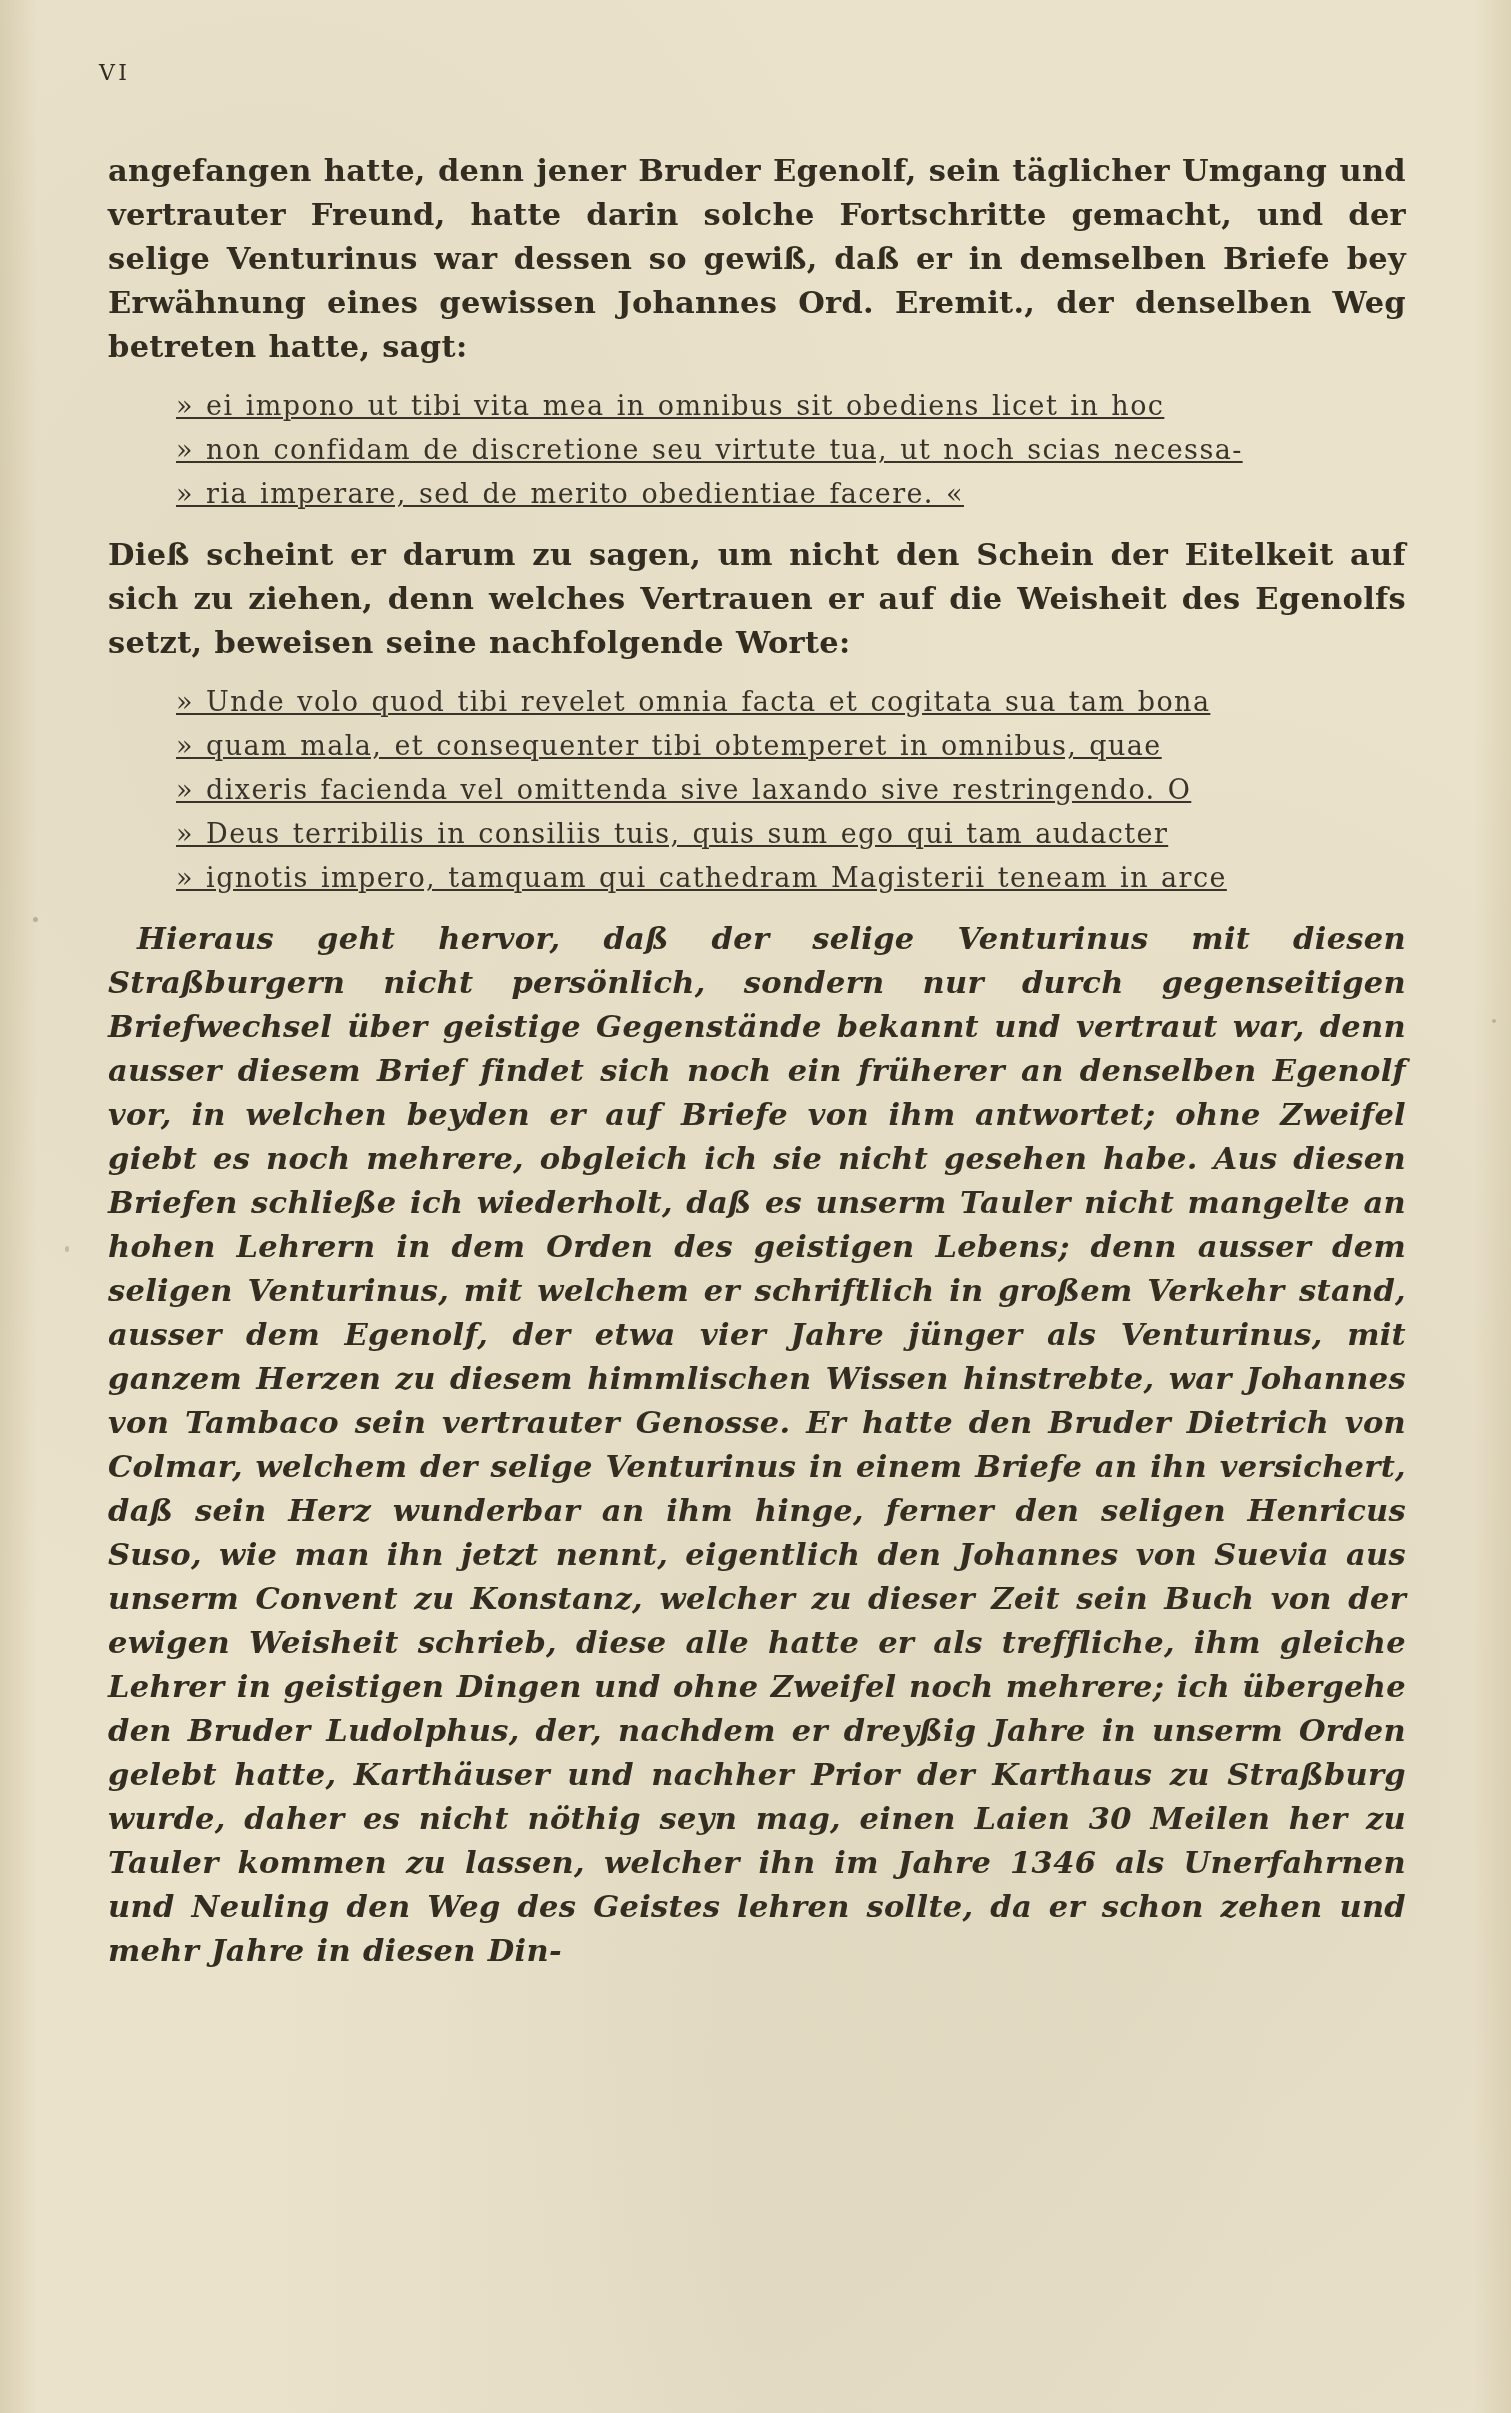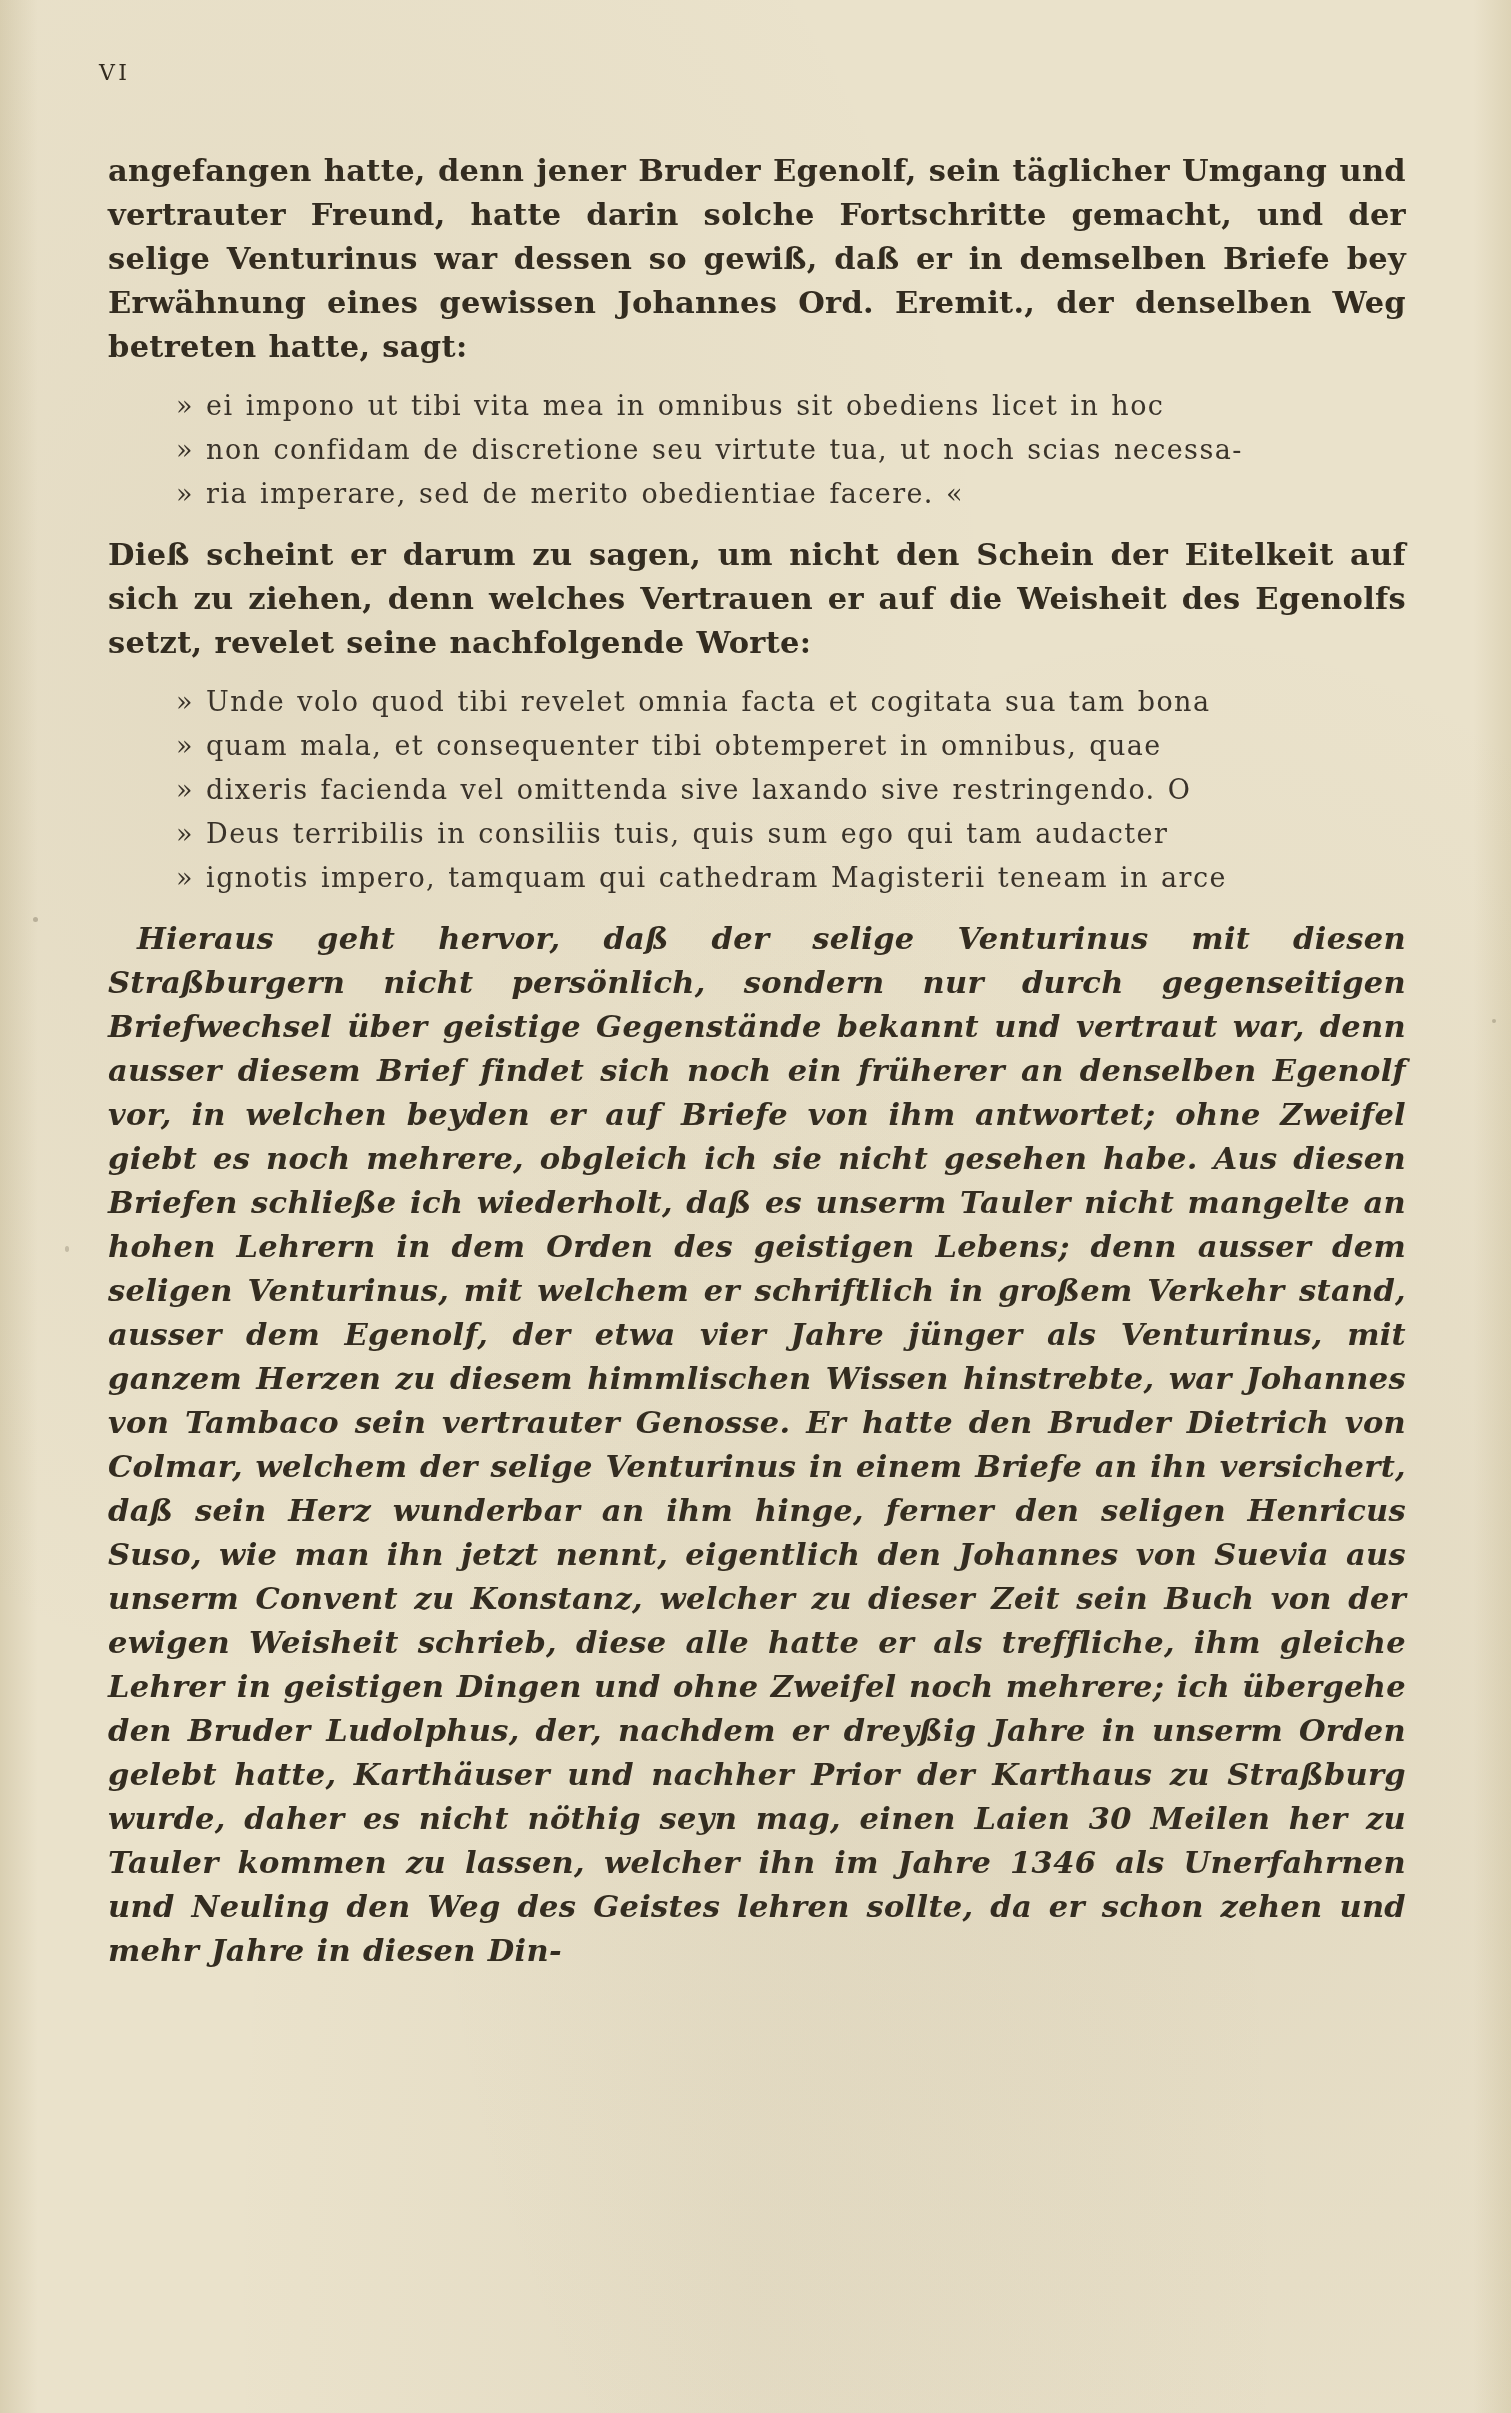--- a/index.html
+++ b/index.html
@@ -54,20 +54,21 @@
   p.de.indent { text-indent: 29px; font-style: italic; }
   .quote { padding-left: 84px; }
   .qline {
     font-size: 27px;
     line-height: 44px;
     font-weight: normal;
     letter-spacing: 1.4px;
     word-spacing: 2.2px;
     white-space: nowrap;
     color: var(--latin-ink, #3a332a);
+    text-decoration: underline;
   }
   .speck {
     position: absolute;
     border-radius: 50%;
     background: rgba(70,60,40,0.55);
   }
   .speck.s1 { left: 33px;  top: 917px; width: 5px;  height: 5px; opacity: .5; }
   .speck.s2 { left: 1492px; top: 1019px; width: 4.4px; height: 4.4px; opacity: .45; }
   .speck.s3 { left: 65px; top: 1246px; width: 3.9px; height: 5.6px; opacity: .4; }
 </style>
@@ -81,21 +82,21 @@
   <main class="text-block">
 
     <p class="de">angefangen hatte, denn jener Bruder Egenolf, sein täglicher Umgang und vertrauter Freund, hatte darin solche Fortschritte gemacht, und der selige Venturinus war dessen so gewiß, daß er in demselben Briefe bey Erwähnung eines gewissen Johannes Ord. Eremit., der denselben Weg betreten hatte, sagt:</p>
 
     <div class="quote">
       <div class="qline">» ei impono ut tibi vita mea in omnibus sit obediens licet in hoc</div>
       <div class="qline">» non confidam de discretione seu virtute tua, ut noch scias necessa-</div>
       <div class="qline">» ria imperare, sed de merito obedientiae facere. «</div>
     </div>
 
-    <p class="de">Dieß scheint er darum zu sagen, um nicht den Schein der Eitelkeit auf sich zu ziehen, denn welches Vertrauen er auf die Weisheit des Egenolfs setzt, revelet seine nachfolgende Worte:</p>
+    <p class="de">Dieß scheint er darum zu sagen, um nicht den Schein der Eitelkeit auf sich zu ziehen, denn welches Vertrauen er auf die Weisheit des Egenolfs setzt, beweisen seine nachfolgende Worte:</p>
 
     <div class="quote">
       <div class="qline">» Unde volo quod tibi revelet omnia facta et cogitata sua tam bona</div>
       <div class="qline">» quam mala, et consequenter tibi obtemperet in omnibus, quae</div>
       <div class="qline">» dixeris facienda vel omittenda sive laxando sive restringendo. O</div>
       <div class="qline">» Deus terribilis in consiliis tuis, quis sum ego qui tam audacter</div>
       <div class="qline">» ignotis impero, tamquam qui cathedram Magisterii teneam in arce</div>
     </div>
 
     <p class="de indent">Hieraus geht hervor, daß der selige Venturinus mit diesen Straßburgern nicht persönlich, sondern nur durch gegenseitigen Briefwechsel über geistige Gegenstände bekannt und vertraut war, denn ausser diesem Brief findet sich noch ein früherer an denselben Egenolf vor, in welchen beyden er auf Briefe von ihm antwortet; ohne Zweifel giebt es noch mehrere, obgleich ich sie nicht gesehen habe. Aus diesen Briefen schließe ich wiederholt, daß es unserm Tauler nicht mangelte an hohen Lehrern in dem Orden des geistigen Lebens; denn ausser dem seligen Venturinus, mit welchem er schriftlich in großem Verkehr stand, ausser dem Egenolf, der etwa vier Jahre jünger als Venturinus, mit ganzem Herzen zu diesem himmlischen Wissen hinstrebte, war Johannes von Tambaco sein vertrauter Genosse. Er hatte den Bruder Dietrich von Colmar, welchem der selige Venturinus in einem Briefe an ihn versichert, daß sein Herz wunderbar an ihm hinge, ferner den seligen Henricus Suso, wie man ihn jetzt nennt, eigentlich den Johannes von Suevia aus unserm Convent zu Konstanz, welcher zu dieser Zeit sein Buch von der ewigen Weisheit schrieb, diese alle hatte er als treffliche, ihm gleiche Lehrer in geistigen Dingen und ohne Zweifel noch mehrere; ich übergehe den Bruder Ludolphus, der, nachdem er dreyßig Jahre in unserm Orden gelebt hatte, Karthäuser und nachher Prior der Karthaus zu Straßburg wurde, daher es nicht nöthig seyn mag, einen Laien 30 Meilen her zu Tauler kommen zu lassen, welcher ihn im Jahre 1346 als Unerfahrnen und Neuling den Weg des Geistes lehren sollte, da er schon zehen und mehr Jahre in diesen Din-</p>

